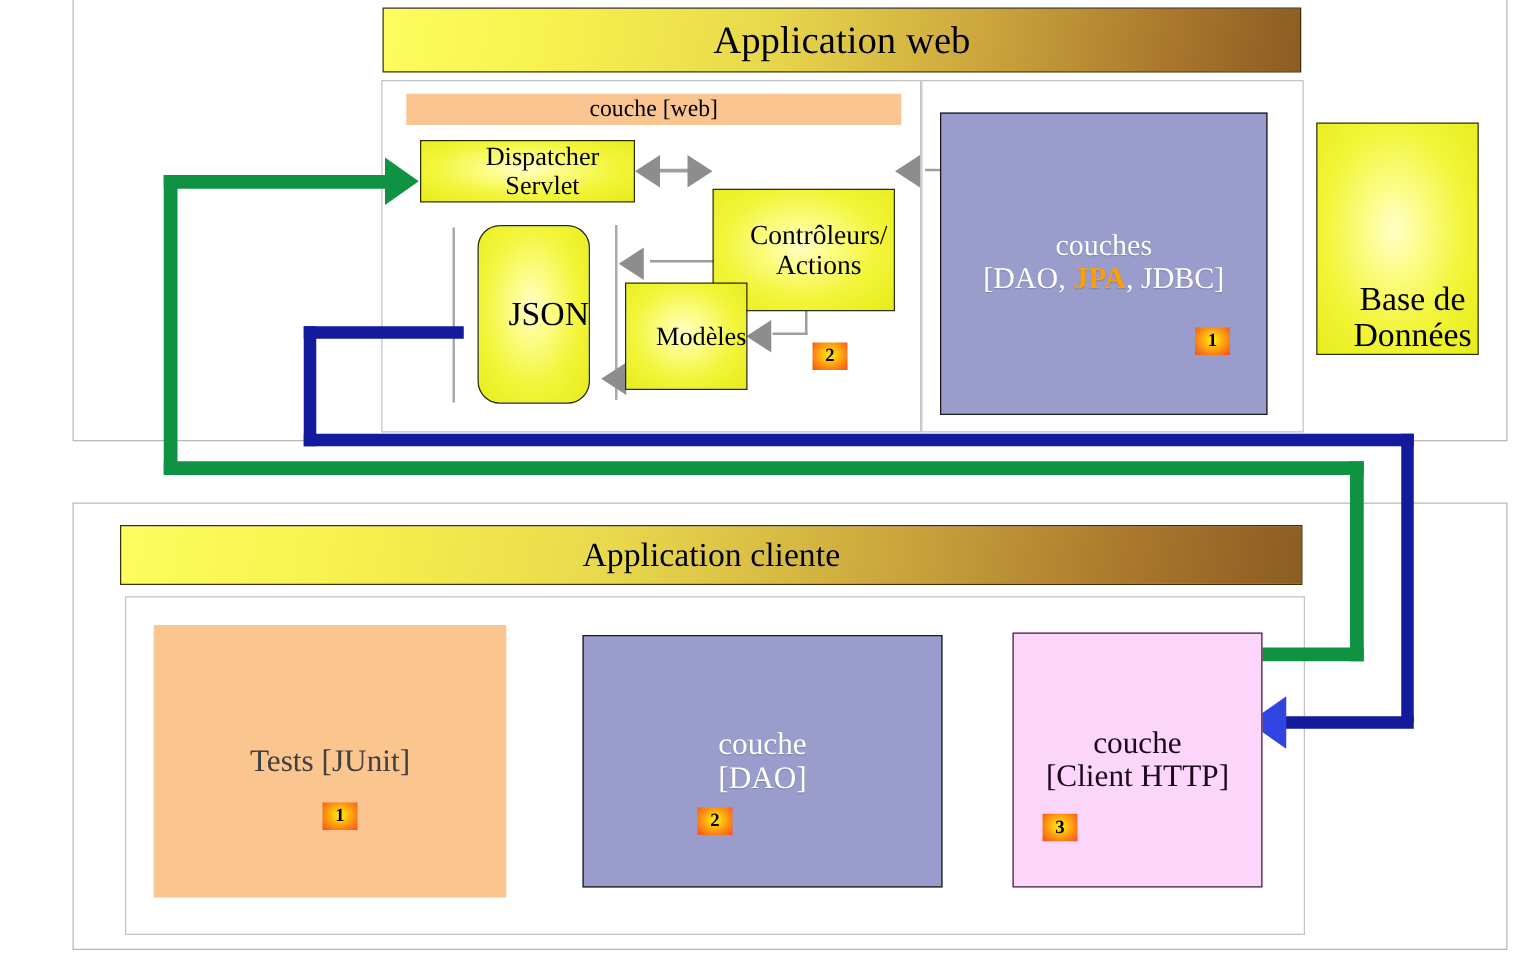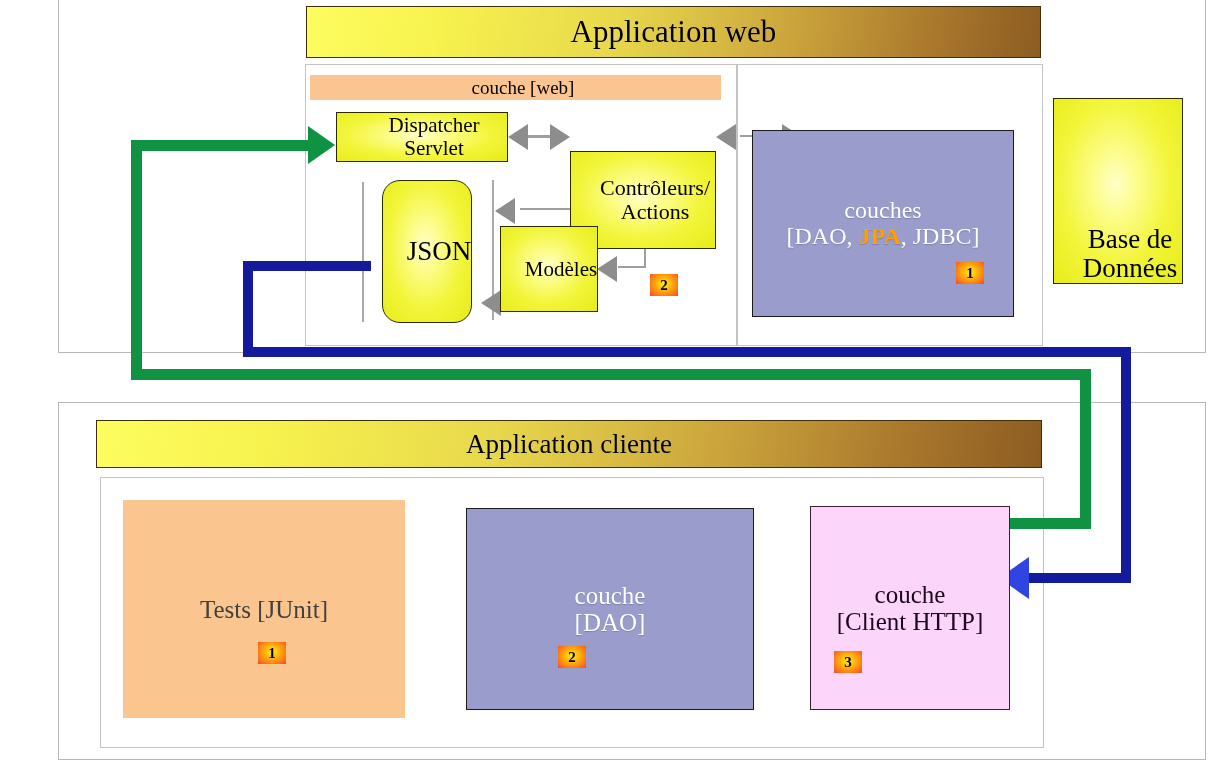--- a/index.html
+++ b/index.html
@@ -55,29 +55,28 @@
     justify-content: center;
     color: #000000;
     text-shadow: 0 0 1px rgba(255,255,255,0.35);
   }
   .titlebar-web    { left: 306px; top: 6px;   width: 735px; height: 52px;  font-size: 31px; }
   .titlebar-client { left: 96px;  top: 420px; width: 946px; height: 48px;  font-size: 27px; }
 
   
   .couche-web-strip {
     position: absolute;
-    left: 310px; top: 75px;
+    left: 325px; top: 75px;
     width: 396px; height: 25px;
     background: #fbc591;
     display: flex;
     align-items: center;
     justify-content: center;
     font-size: 19px;
     color: #000000;
-    padding-left: 15px;
   }
 
   
   .box {
     position: absolute;
     box-sizing: border-box;
     display: flex;
     flex-direction: column;
     align-items: center;
     justify-content: center;
@@ -105,21 +104,21 @@
   .box-pink {
     border: 1px solid #3a2030;
     background: #fcd5fb;
     color: #1b0a1b;
   }
 
   .b-dispatcher { left: 336px; top: 112px; width: 172px; height: 50px;  font-size: 21px; }
   .b-controleurs{ left: 570px; top: 113px; width: 146px; height: 98px;  font-size: 22px; margin-top: 38px; }
   .b-json       { left: 382px; top: 180px; width: 90px;  height: 143px; font-size: 27px; border-radius: 18px; }
   .b-modeles    { left: 500px; top: 226px; width: 98px;  height: 86px;  font-size: 21px; }
-  .b-dao-jpa    { left: 752px; top: 90px;  width: 262px; height: 187px; font-size: 24px; margin-top: 40px; }
+  .b-dao-jpa    { left: 752px; top: 90px;  width: 262px; height: 242px; font-size: 24px; }
   .b-bdd        { left: 1053px;top: 98px;  width: 130px; height: 186px; font-size: 27px; justify-content: flex-end; }
 
   .b-junit      { left: 123px; top: 500px; width: 282px; height: 218px; font-size: 25px; }
   .b-dao-client { left: 466px; top: 508px; width: 288px; height: 202px; font-size: 25px; }
   .b-http       { left: 810px; top: 506px; width: 200px; height: 204px; font-size: 25px; }
 
   .jpa-accent { color: #ffa000; font-weight: bold; }
 
   
   .badge {

